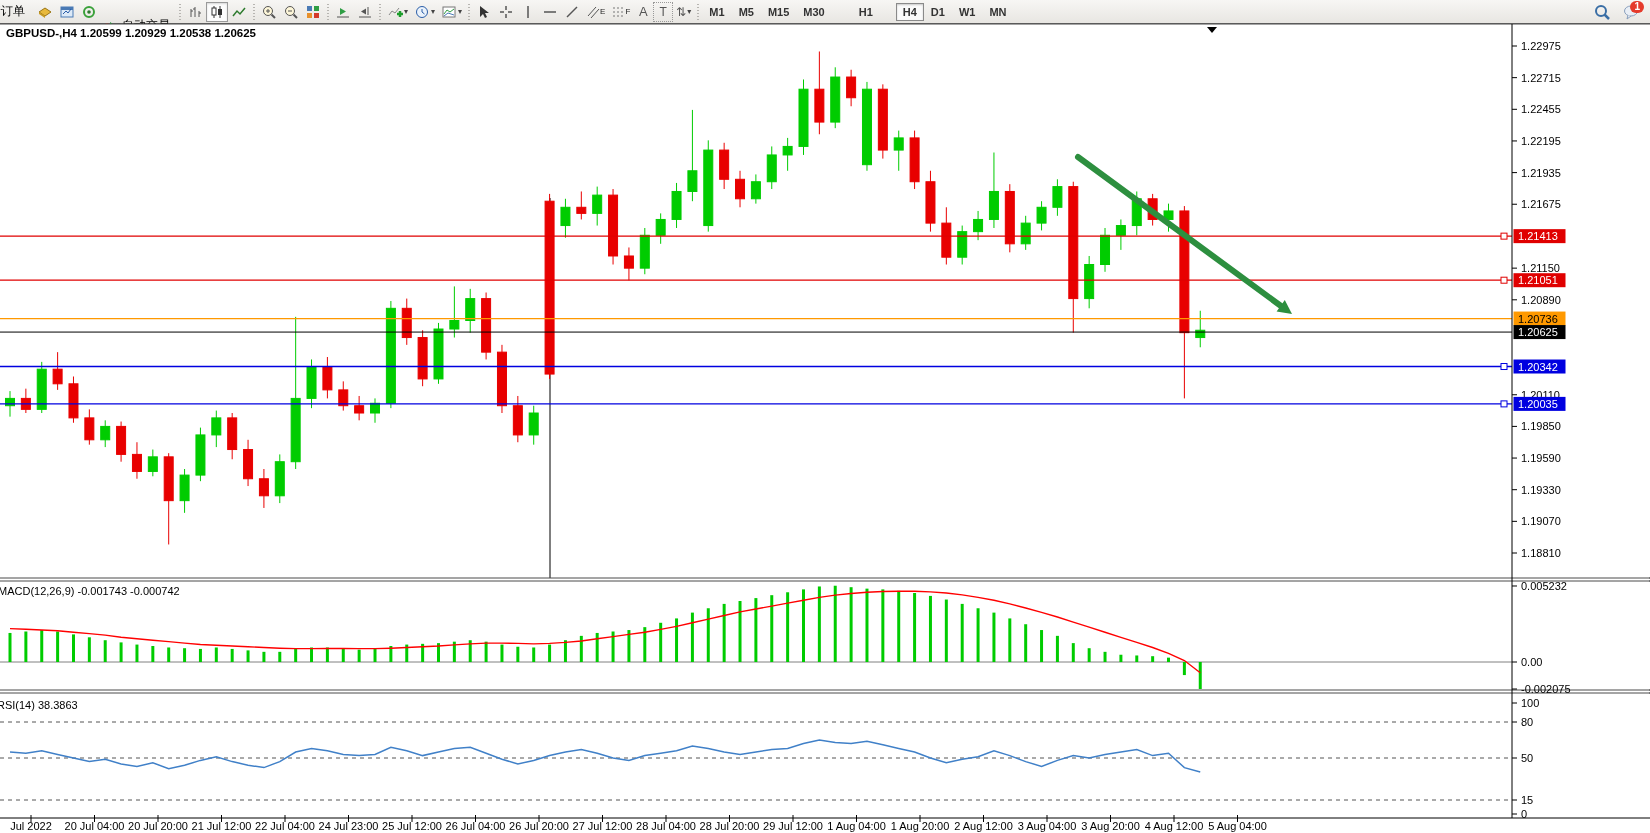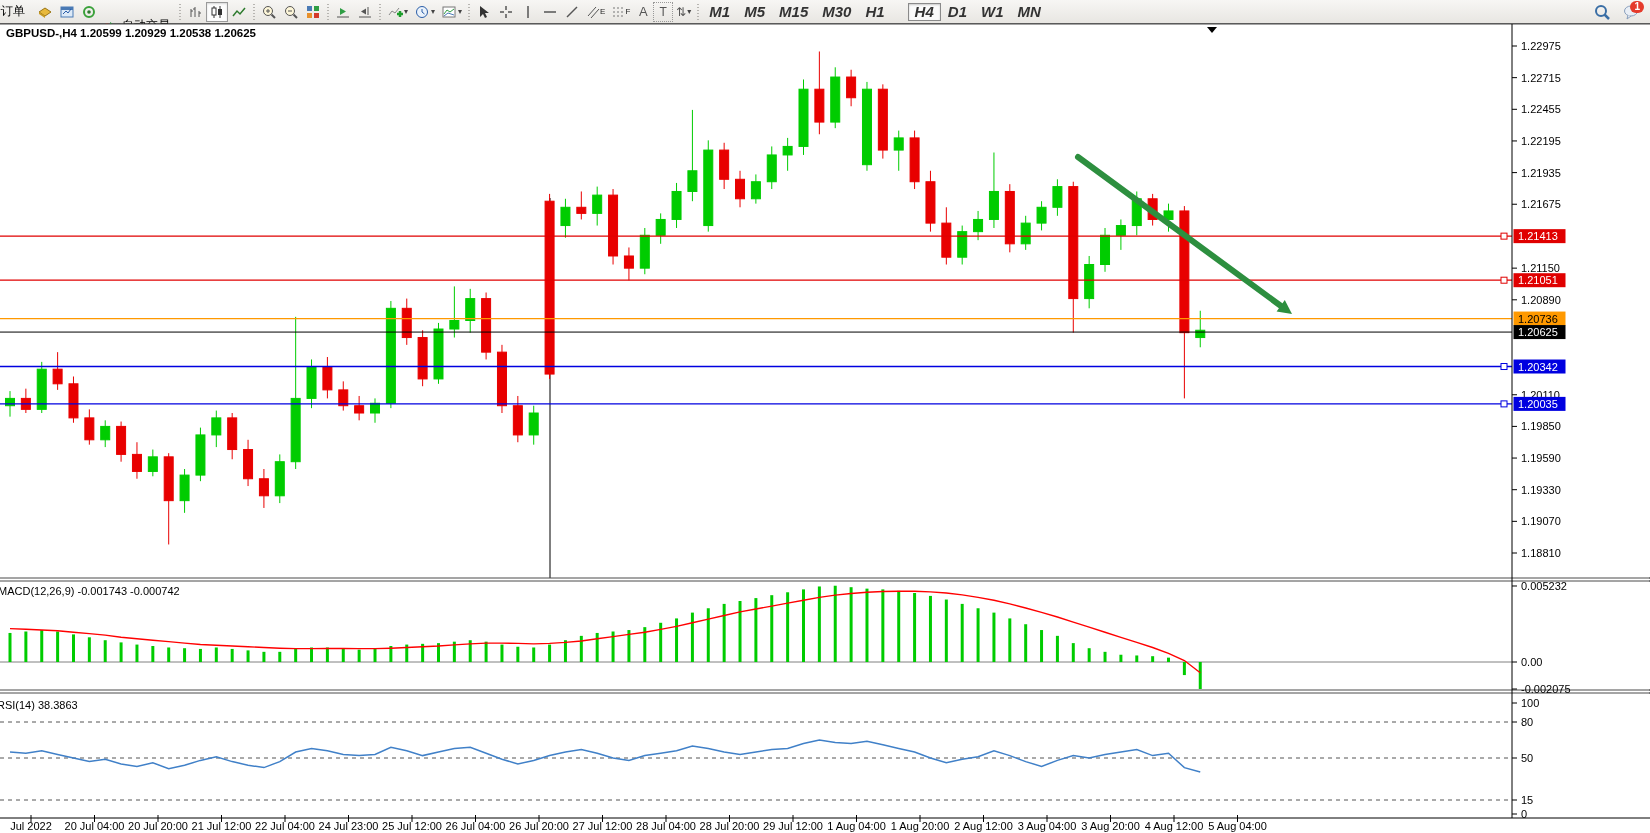--- a/index.html
+++ b/index.html
@@ -8,22 +8,22 @@
   #toolbar{position:absolute;left:0;top:0;width:1650px;height:23px;
     background:linear-gradient(#f7f6f4,#e8e6e2);border-bottom:1px solid #6b6b6b;
     display:flex;align-items:center;font-size:12px;color:#222;white-space:nowrap;}
   .tb-btn{height:20px;min-width:20px;display:flex;align-items:center;justify-content:center;
     padding:0 2px;border:1px solid transparent;box-sizing:border-box;}
   .tb-btn.pressed{background:#fdfdfd;border:1px solid #9a9a9a;box-shadow:inset 0 1px 2px rgba(0,0,0,.15);}
   .tb-text{padding:0 4px;font-size:12px;}
   .grip{width:4px;height:16px;margin:0 2px;
     background-image:repeating-linear-gradient(#b7b5b1 0 1px,transparent 1px 3px);background-size:2px 100%;background-repeat:no-repeat;background-position:center;}
   .dd{font-size:8px;color:#444;margin-left:1px;}
-  .tf-btn{font-size:15px;font-weight:bold;color:#333;padding:2px 6px;height:18px;box-sizing:border-box;
-    display:flex;align-items:center;border:1px solid transparent;font-style:italic;}
+  .tf-btn{font-size:11px;font-weight:bold;color:#333;padding:2px 6px;height:18px;box-sizing:border-box;
+    display:flex;align-items:center;border:1px solid transparent;}
   .tf-btn.active{background:#fbfbfb;border:1px solid #8a8a8a;box-shadow:inset 0 1px 2px rgba(0,0,0,.2);margin-left:16px;}
   #tb-right{margin-left:auto;display:flex;align-items:center;padding-right:6px;position:relative;}
   .badge{position:absolute;top:-2px;right:-1px;background:#e53b2c;color:#fff;border-radius:8px;
     font-size:10px;font-weight:bold;padding:0 4px;line-height:12px;}
   svg{display:block;}
   #chart{position:absolute;left:0;top:0;}
   sub{font-size:8px;}
 </style>
 </head>
 <body>
@@ -180,21 +180,21 @@
   <span class="tb-btn">
     <span style="font-size:12px;color:#555;">⇅</span>
     <span class="dd">▾</span>
   </span>
   <span class="grip"></span>
   <span id="tf-bar" style="display:flex;align-items:center;">
       <button class="tf-btn" style="border: 1px solid transparent; background: none;">M1</button>
       <button class="tf-btn" style="border: 1px solid transparent; background: none;">M5</button>
       <button class="tf-btn" style="border: 1px solid transparent; background: none; text-align: right;">M15</button>
       <button class="tf-btn" style="border: 1px solid transparent; background: none;">M30</button>
-      <button class="tf-btn" style="border: 1px solid transparent; background: none;">H1</button>
+      <button class="tf-btn" style="border: 1px solid transparent; background: none; margin-left: 20px;">H1</button>
       <button class="tf-btn active" style="border: 1px solid rgb(138, 138, 138); background: rgb(251, 251, 251);">H4</button>
       <button class="tf-btn" style="border: 1px solid transparent; background: none;">D1</button>
       <button class="tf-btn" style="border: 1px solid transparent; background: none;">W1</button>
       <button class="tf-btn" style="border: 1px solid transparent; background: none;">MN</button>
     </span>
   <div id="tb-right">
     <span class="tb-btn">
       <svg width="18" height="18">
           <circle cx="8" cy="8" r="5" fill="none" stroke="#3a6ea5" stroke-width="2"></circle>
           <line x1="11.5" y1="11.5" x2="16" y2="16" stroke="#3a6ea5" stroke-width="2.5"></line>

